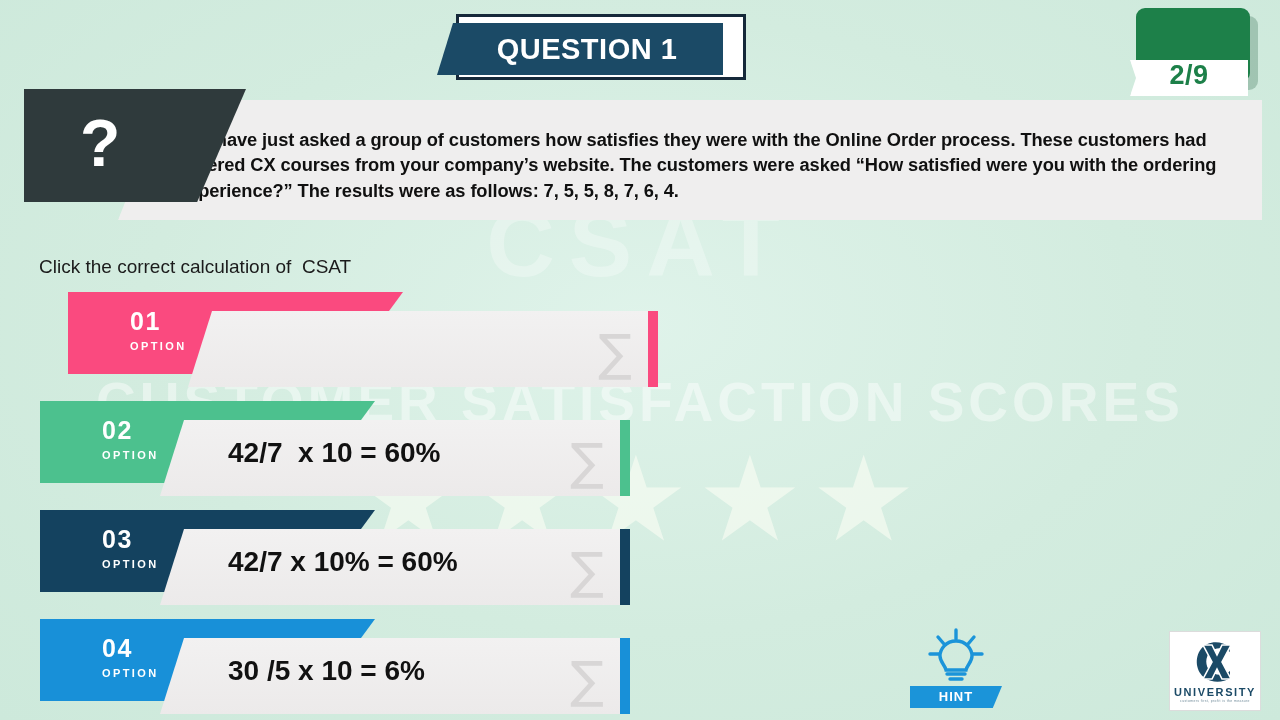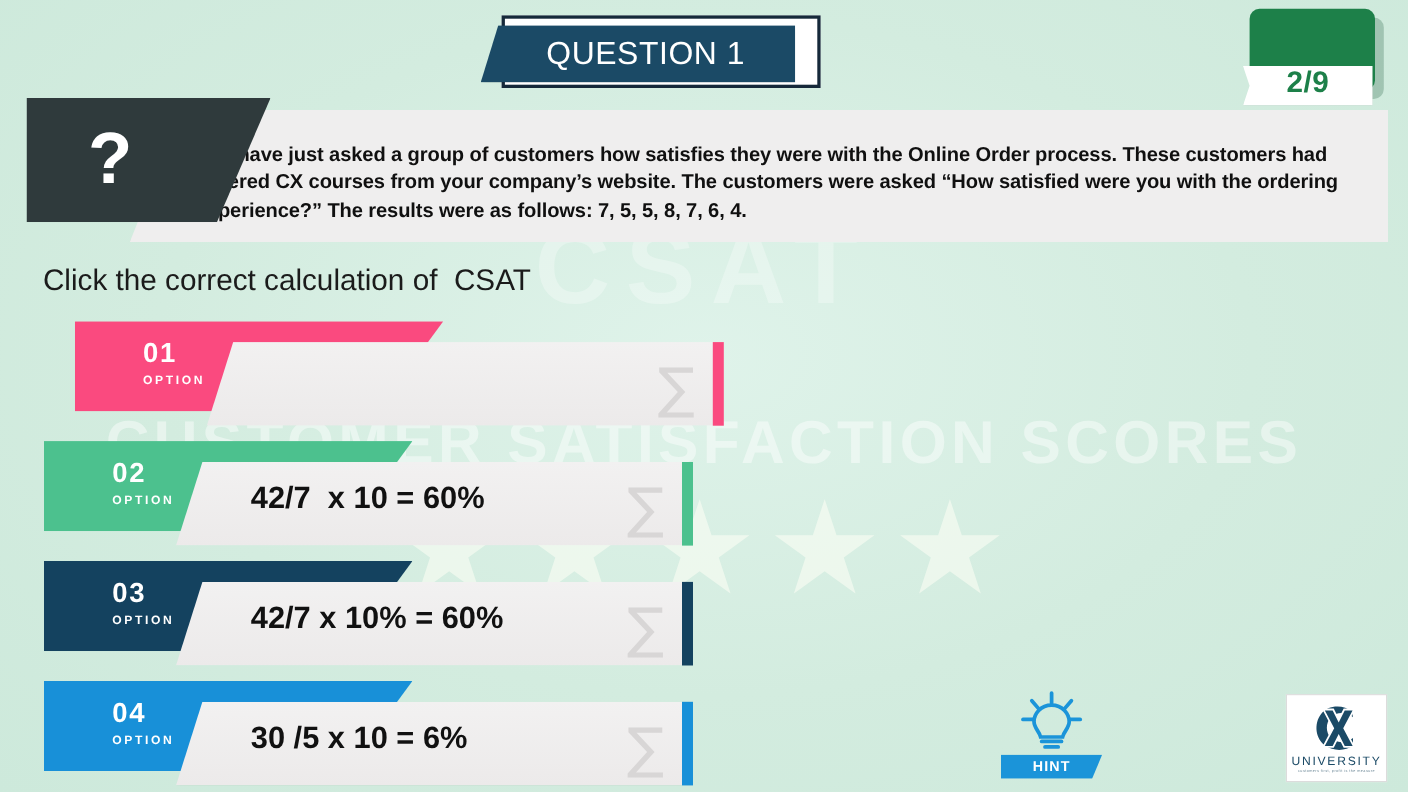--- a/index.html
+++ b/index.html
@@ -89,21 +89,21 @@
     clip-path: polygon(16px 0, 100% 0, 100% 100%, 0 100%);
     z-index: 3;
     display: flex;
     align-items: center;
     justify-content: center;
     box-shadow: 2px 3px 4px rgba(0,0,0,0.25);
   }
   .title-banner span {
     color: #ffffff;
     font-size: 29px;
-    font-weight: normal;
+    font-weight: bold;
     letter-spacing: 0.5px;
     padding-left: 14px;
   }
 
   
   .badge-wrap {
     position: absolute;
     right: 22px;
     top: 8px;
     width: 122px;
@@ -191,22 +191,22 @@
     font-weight: bold;
     color: #101010;
     line-height: 1.39;
     letter-spacing: -0.1px;
   }
 
   
   .instruction {
     position: absolute;
     left: 39px;
-    top: 240px;
-    font-size: 27px;
+    top: 256px;
+    font-size: 19px;
     color: #1b1b1b;
     z-index: 2;
     white-space: pre;
   }
 
   
   .option-row {
     position: absolute;
     left: 0;
     width: 680px;
@@ -324,21 +324,21 @@
     flex-direction: column;
     align-items: center;
     justify-content: center;
   }
   .logo-mark {
     width: 64px;
     height: 46px;
   }
   .logo-word {
     font-size: 11px;
-    font-weight: normal;
+    font-weight: bold;
     letter-spacing: 1.6px;
     color: #1b4a66;
     margin-top: 1px;
   }
   .logo-tag {
     font-size: 3.4px;
     letter-spacing: 0.4px;
     color: #6f8a99;
     margin-top: 1px;
   }

